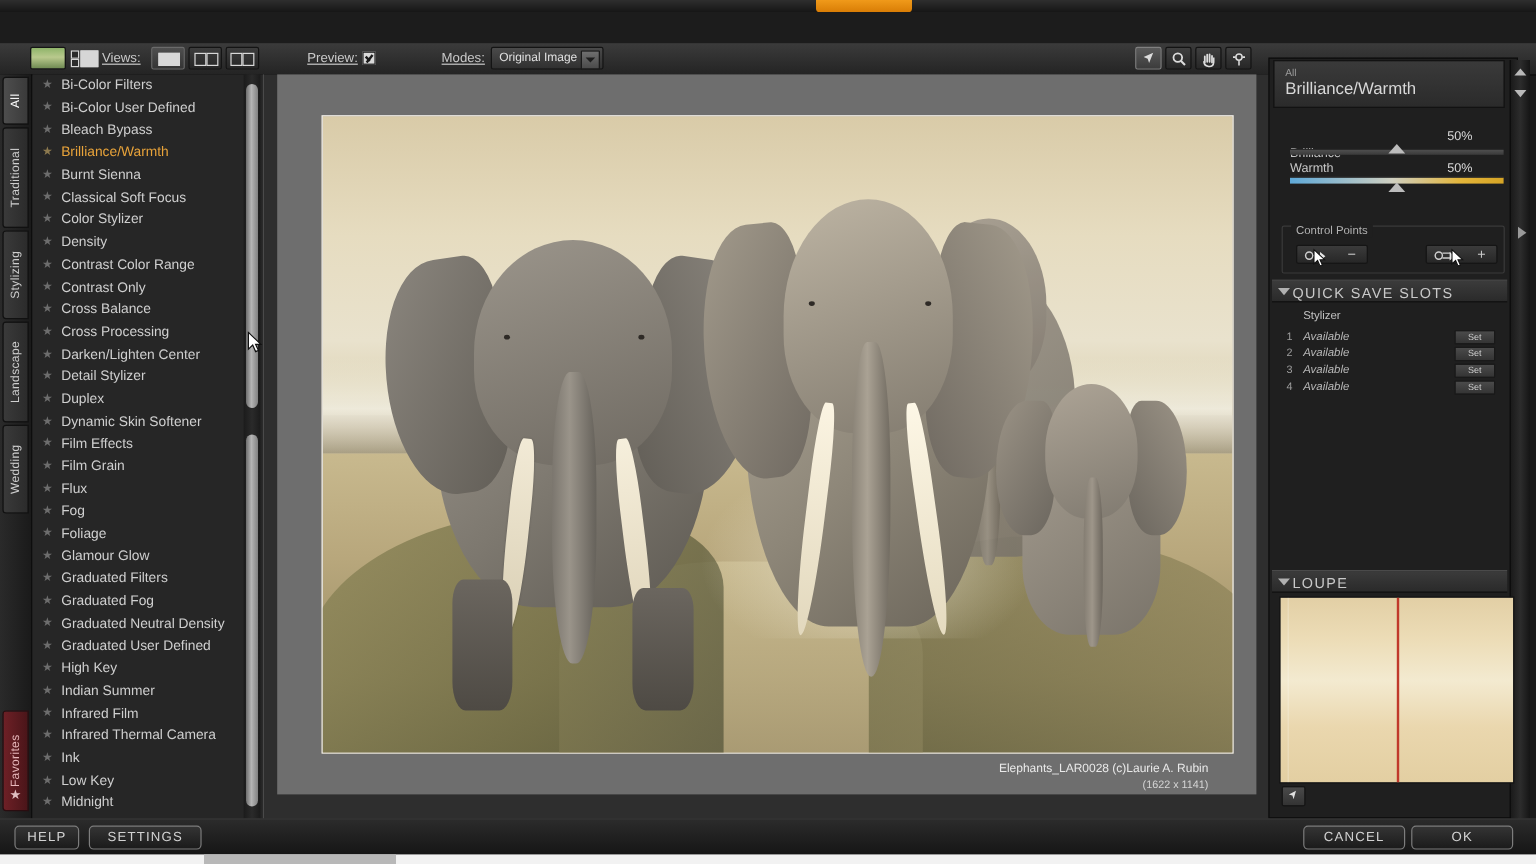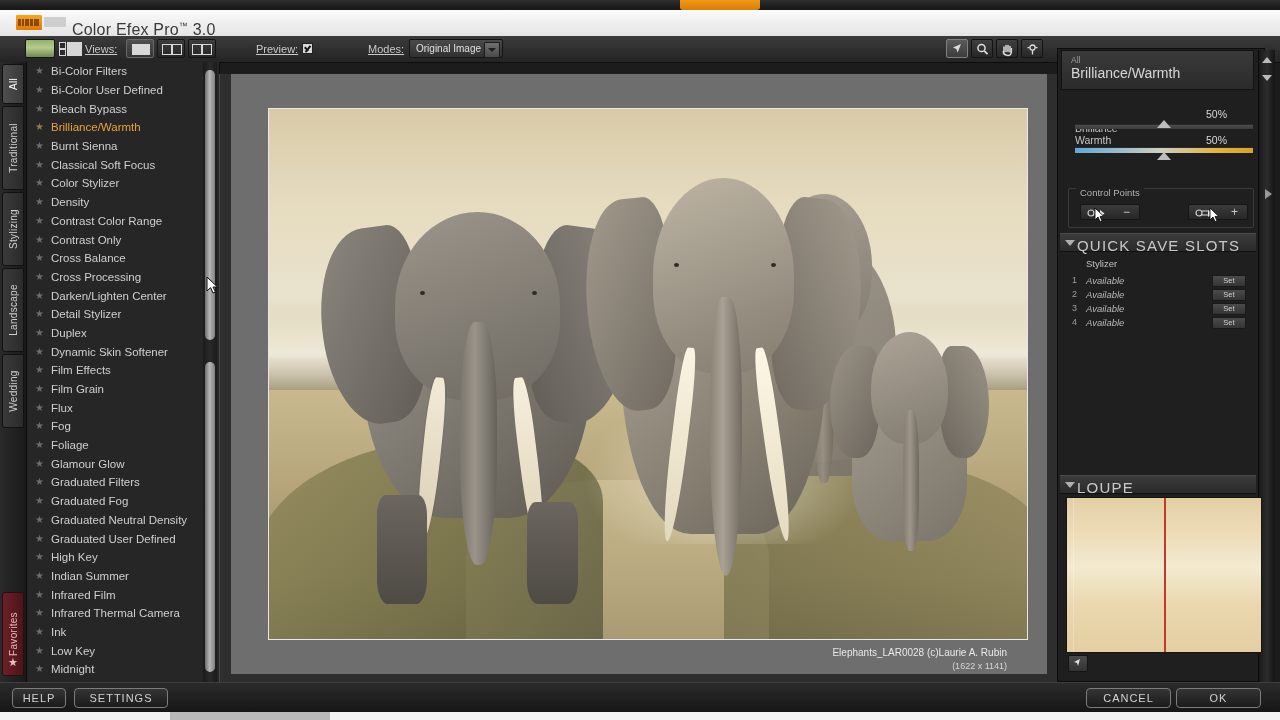--- a/index.html
+++ b/index.html
@@ -96,21 +96,21 @@
   
   .lsb{position:absolute;left:203px;top:62px;width:14px;height:620px;
       background:linear-gradient(90deg,#1b1b1b,#2a2a2a 50%,#1b1b1b);}
   .lsb .thumb{position:absolute;left:2px;top:8px;width:10px;height:270px;border-radius:5px;
       background:linear-gradient(90deg,#6d6d6d,#b5b5b5 45%,#818181);}
   .lsb .thumb2{position:absolute;left:2px;top:300px;width:10px;height:310px;border-radius:5px;
       background:linear-gradient(90deg,#6d6d6d,#b5b5b5 45%,#818181);}
 
   
   .canvaswrap{position:absolute;left:219px;top:62px;width:838px;height:620px;
-      background:#2e2e2e;border-left:1px solid #4a4a4a;margin-top:12px;}
+      background:#2e2e2e;border-left:1px solid #4a4a4a;}
   .canvas{position:absolute;left:11px;top:0px;width:816px;height:600px;background:#6e6e6e;}
   .photo{position:absolute;left:37px;top:34px;width:760px;height:532px;
       border:1px solid #e8e8e8;box-sizing:border-box;overflow:hidden;background:#c8ba9a;}
   .cap1{position:absolute;right:40px;top:573px;font-size:10px;color:#e9e9e9;}
   .cap2{position:absolute;right:40px;top:587px;font-size:9px;color:#d5d5d5;}
 
   
   .sky{position:absolute;left:0;top:0;width:100%;height:47%;
       background:linear-gradient(#d9cba8,#e6dcc0 40%,#e9e2cd 75%,#d8cda9);}
   .haze{position:absolute;left:0;top:38%;width:100%;height:16%;
@@ -239,21 +239,21 @@
       border-top:5px solid transparent;border-bottom:5px solid transparent;border-left:7px solid #9a9a9a;}
   .cpbtn{position:absolute;top:204px;width:60px;height:16px;box-sizing:border-box;
       background:linear-gradient(#3b3b3b,#272727);border:1px solid #151515;border-radius:2px;}
   .cpbtn .sign{position:absolute;right:9px;top:2px;font-size:12px;color:#c9c9c9;line-height:11px;}
 
   .secthead{position:absolute;left:1060px;width:196px;height:17px;
       background:linear-gradient(#3b3b3b,#2a2a2a);border-top:1px solid #4a4a4a;
       border-bottom:1px solid #111;}
   .secthead .tw{position:absolute;left:5px;top:6px;width:0;height:0;
       border-left:5px solid transparent;border-right:5px solid transparent;border-top:6px solid #b0b0b0;}
-  .secthead .tt{position:absolute;left:17px;top:3px;font-size:15px;color:#c9c9c9;letter-spacing:1.2px;}
+  .secthead .tt{position:absolute;left:17px;top:3px;font-size:12px;color:#c9c9c9;letter-spacing:1.2px;}
 
   .qrow{position:absolute;left:1060px;width:196px;height:13px;}
   .qrow .num{position:absolute;left:12px;font-size:9px;color:#9d9d9d;}
   .qrow .nm{position:absolute;left:26px;font-size:9.5px;color:#b8b8b8;font-style:italic;}
   .qrow .setb{position:absolute;right:10px;top:0;width:32px;height:10px;
       background:linear-gradient(#4b4b4b,#343434);border:1px solid #191919;border-radius:1px;}
   .qrow .setb s{position:absolute;left:0;right:0;top:-1px;text-align:center;font-size:7.5px;
       color:#d0d0d0;text-decoration:none;line-height:11px;}
 
   .loupe{position:absolute;left:1066px;top:497px;width:196px;height:156px;
@@ -279,34 +279,20 @@
 </style>
 </head>
 <body>
 
 <div id="app">
 
   <div class="topedge">
     <div class="tab"></div>
   </div>
 
-  <div class="titlebar">
-    <div class="logo">
-      <i></i>
-        <i></i>
-        <i></i>
-        <i></i>
-        <i></i>
-    </div>
-    <div class="logo2"></div>
-    <div class="apptitle">
-      <span>Color Efex Pro</span><span class="tm">™</span>
-      <span>3.0</span>
-    </div>
-  </div>
 
   <div class="toolbar">
     <div class="thumbicon"></div>
     <div class="gridicon">
         <b></b>
         <b></b>
         <b></b>
       </div>
 
     <div class="tb-label" style="left:85px">Views:</div>

